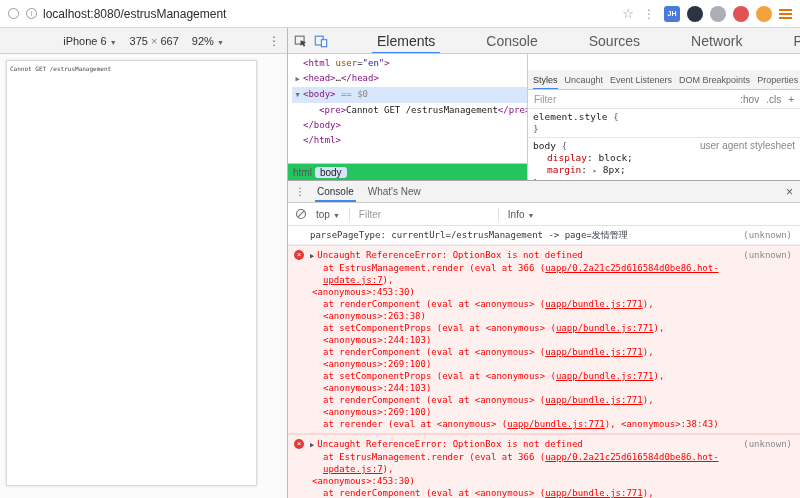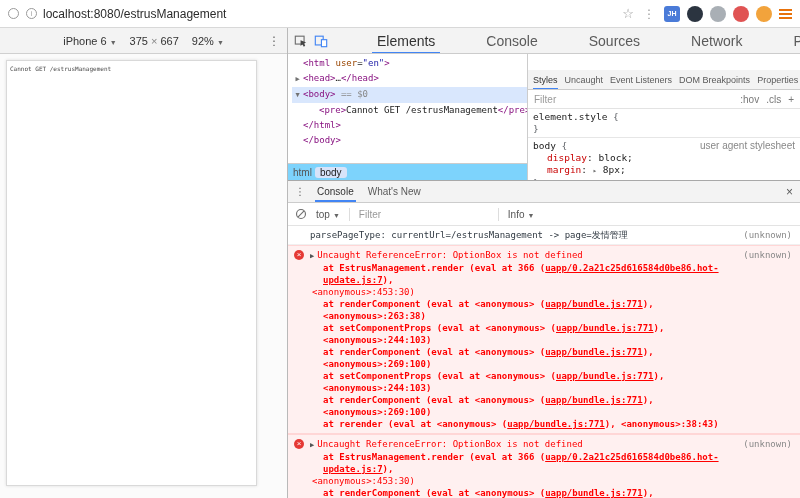--- a/index.html
+++ b/index.html
@@ -67,21 +67,21 @@
     font-family:"DejaVu Sans Mono", monospace; font-size:9px; line-height:15px; color:#1a1a1a; }
   .el-line { white-space:pre; padding-left:11px; }
   .el-line.has-arrow { padding-left:0; }
   .el-line.child { padding-left:27px; }
   .el-line.selected { background:#d9e7fd; }
   .tw { display:inline-block; width:11px; color:#727272; font-size:7px; text-align:center; }
   .tag { color:#881280; }
   .attr { color:#994500; }
   .attr-val { color:#1a1aa6; }
   .gray { color:#888; }
-  .breadcrumb { flex:0 0 17px; background:#7dd3fc; border-top:1px solid #ccc;
+  .breadcrumb { flex:0 0 17px; background:#22c55e; border-top:1px solid #ccc;
     display:flex; align-items:center; gap:3px; padding:0 5px; font-size:10px; color:#555; }
   .crumb.selected { background:#d7e3f9; border-radius:3px; padding:0 5px; color:#1a1a1a; }
 
   
   .styles-pane { flex:1; border-left:1px solid #ccc; display:flex; flex-direction:column;
     overflow:hidden; min-width:0; }
   .styles-tabs { flex:0 0 20px; background:#f3f3f3; border-bottom:1px solid #ccc;
     display:flex; align-items:center; gap:7px; padding:0 5px; font-size:9px; color:#5a5a5a;
     white-space:nowrap; overflow:hidden;margin-top:16px; }
   .styles-tab { height:20px; display:flex; align-items:center; }
@@ -126,21 +126,21 @@
     font-size:9px; line-height:12px; color:#303942; }
   .msg { position:relative; padding:3px 70px 3px 22px; border-bottom:1px solid #f0f0f0; }
   .msg .source { position:absolute; right:8px; top:3px; color:#888;
     font-size:9px; font-family:"DejaVu Sans Mono", monospace; }
   .msg.error { background:#fff0f0; border-top:1px solid #ffd6d6; border-bottom:1px solid #ffd6d6;
     color:#f00; }
   .err-icon { position:absolute; left:6px; top:4px; width:10px; height:10px; border-radius:50%;
     background:#e53935; color:#fff; font-size:8px; line-height:10px; text-align:center;
     font-family:"Liberation Sans",sans-serif; }
   .expand-arrow { color:#555; font-size:7px; margin-right:3px; }
-  .stack-line { padding-left:13px;font-weight:bold; }
+  .stack-line { padding-left:13px; }
   .stack-cont { padding-left:2px; }
   .red-link { color:#f00; text-decoration:underline; }
 </style>
 </head>
 <body>
 
 <div class="screen">
 
   <div class="browser-bar">
     <span class="ring"></span>
@@ -215,22 +215,22 @@
       </div>
 
       <div class="dt-upper">
 
         <div class="elements-pane">
           <div class="el-tree">
             <div class="el-line"><span class="tag">&lt;html</span><span class="attr"> user</span><span>=</span><span class="attr-val">"en"</span><span class="tag">&gt;</span></div>
             <div class="el-line has-arrow"><span class="tw">▶</span><span class="tag">&lt;head&gt;</span><span>…</span><span class="tag">&lt;/head&gt;</span></div>
             <div class="el-line has-arrow selected"><span class="tw">▼</span><span class="tag">&lt;body&gt;</span><span class="gray"> == $0</span></div>
             <div class="el-line child"><span class="tag">&lt;pre&gt;</span><span>Cannot GET /estrusManagement</span><span class="tag">&lt;/pre&gt;</span></div>
+            <div class="el-line"><span class="tag">&lt;/body&gt;</span></div>
             <div class="el-line"><span class="tag">&lt;/html&gt;</span></div>
-            <div class="el-line"><span class="tag">&lt;/body&gt;</span></div>
           </div>
           <div class="breadcrumb">
             <span class="crumb">html</span>
             <span class="crumb selected">body</span>
           </div>
         </div>
 
         <div class="styles-pane">
           <div class="styles-tabs">
             <span class="styles-tab selected">Styles</span>

